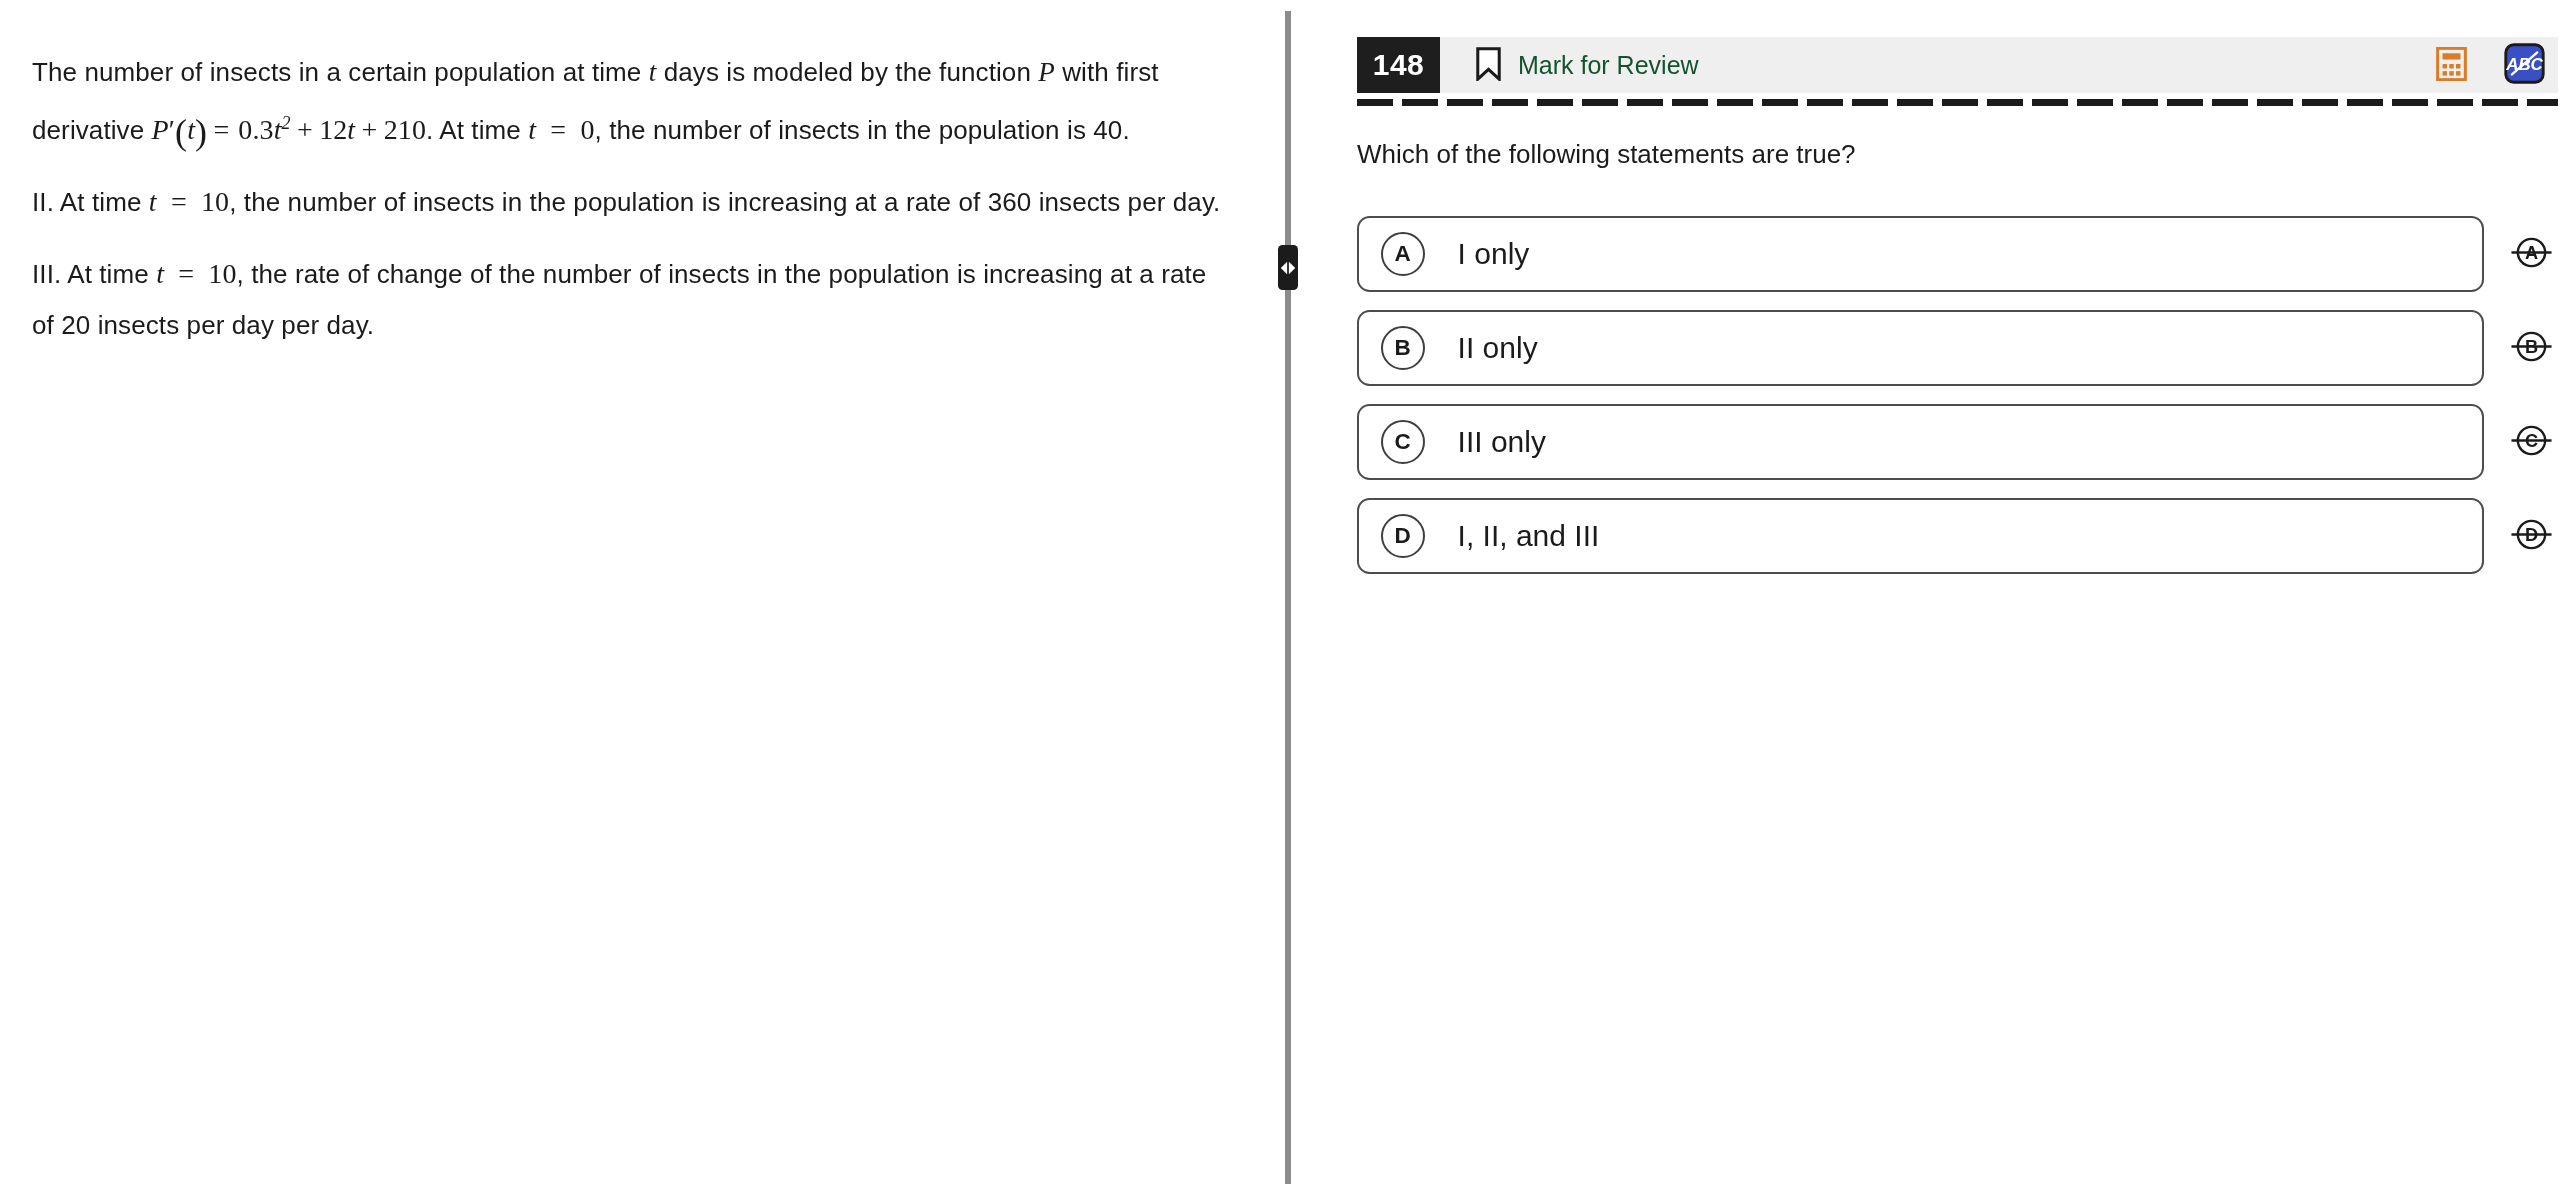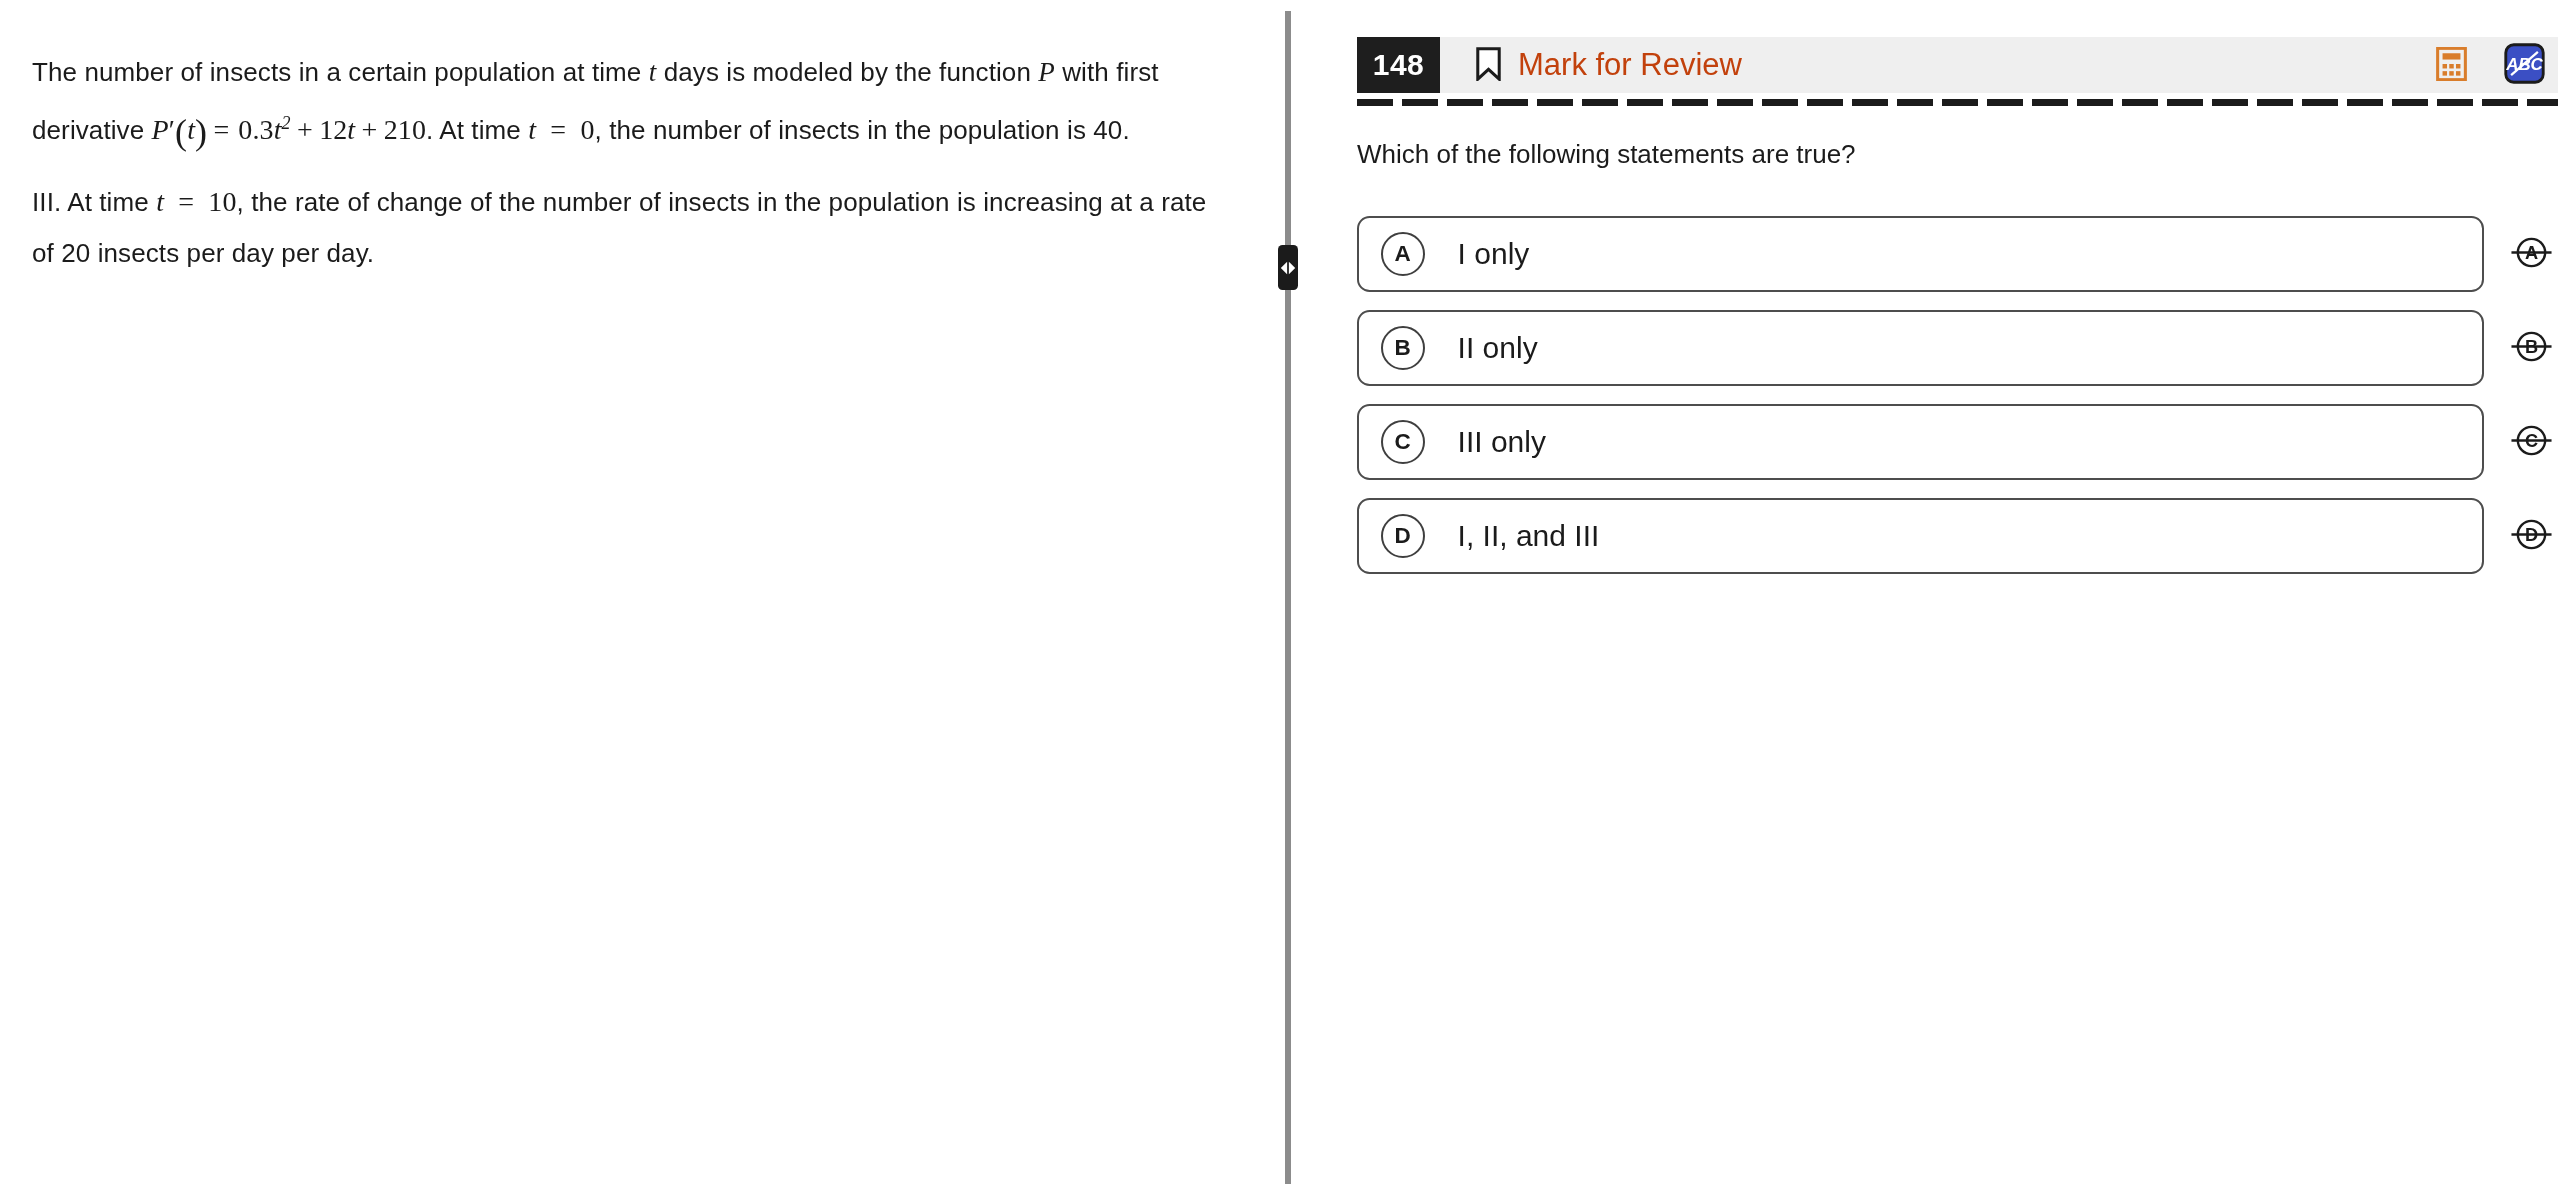--- a/index.html
+++ b/index.html
@@ -134,22 +134,22 @@
   }
   #mark-review {
     display: flex;
     align-items: center;
     gap: 17px;
     margin-left: 36px;
     cursor: pointer;
   }
   #mark-review .bookmark { display: block; }
   #mark-review .label {
-    font-size: 31px;
-    color: #c2410c;
+    font-size: 25px;
+    color: #14532d;
   }
   #header-tools {
     margin-left: auto;
     display: flex;
     align-items: center;
     gap: 32px;
     padding-right: 12.6px;
   }
   .tool-btn {
     width: 41px;
@@ -247,20 +247,23 @@
 
 <div id="app">
 
   <div id="left-pane">
 
     <p class="stim-p">
       <span>The number of insects in a certain population at time </span><span class="mathvar">t</span><span>&nbsp;days is modeled by the function </span><span class="mathvar">P</span><span>&nbsp;with first derivative </span><span class="mathblk"><i>P</i>′<span class="paren">(</span><i>t</i><span class="paren">)</span><span class="wide-eq">=</span>0.3<i>t</i><sup>2</sup><span class="opsp">+</span>12<i>t</i><span class="opsp">+</span>210</span><span>. At time </span><span class="mathblk"><i>t</i>&nbsp;&nbsp;=&nbsp;&nbsp;0</span><span>, the number of insects in the population is 40.</span>
     </p>
 
 
+    <p class="stim-p">
+      <span>II. At time </span><span class="mathblk"><i>t</i>&nbsp;&nbsp;=&nbsp;&nbsp;10</span><span>, the number of insects in the population is increasing at a rate of 360 insects per day.</span>
+    </p>
 
     <p class="stim-p">
       <span>III. At time </span><span class="mathblk"><i>t</i>&nbsp;&nbsp;=&nbsp;&nbsp;10</span><span>, the rate of change of the number of insects in the population is increasing at a rate of 20 insects per day per day.</span>
     </p>
 
   </div>
 
   <div id="splitter">
     <div id="splitter-rail"></div>
     <div id="splitter-handle">

